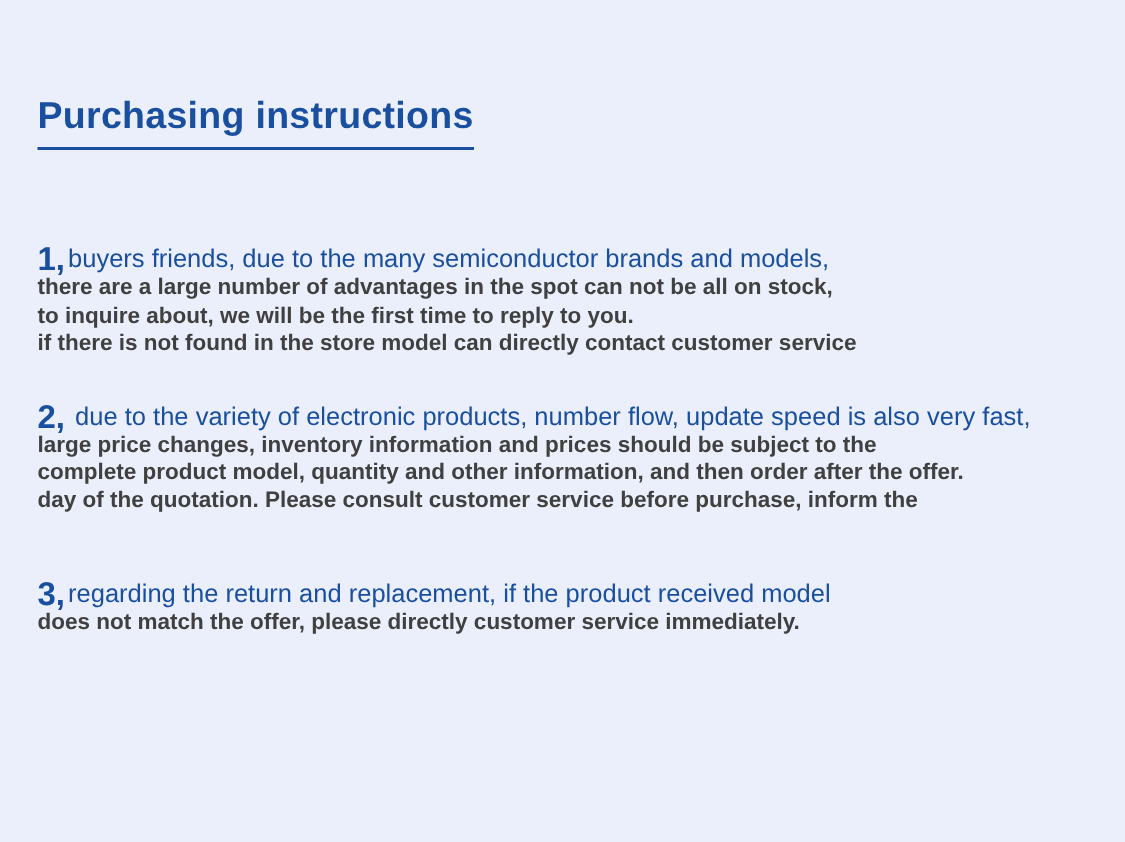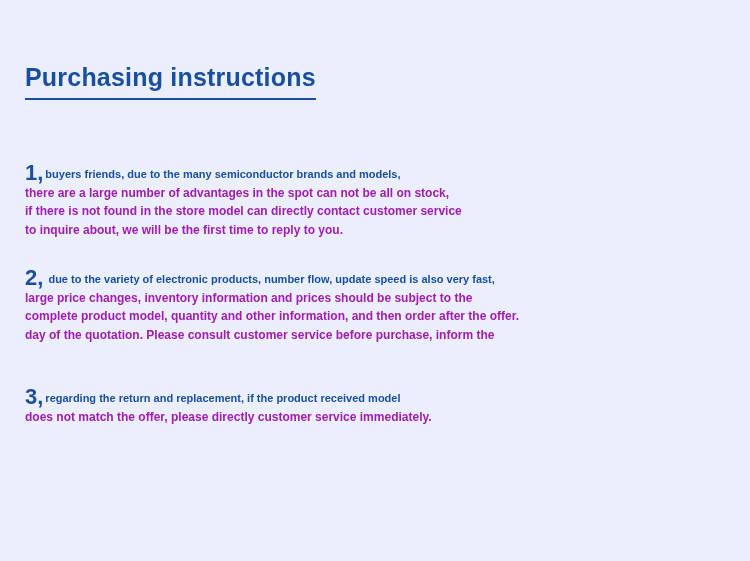--- a/index.html
+++ b/index.html
@@ -48,38 +48,38 @@
   }
   .item .num {
     font-size: 22px;
     font-weight: bold;
     color: #1a4fa0;
     line-height: 1;
     vertical-align: baseline;
     margin-right: 2px;
   }
   .item .body {
-    font-size: 11px;
-    font-weight: bold;
+    font-size: 17px;
+    font-weight: normal;
     color: #1a4fa0;
     line-height: 18.5px;
   }
   .first-line {
     display: block;
     white-space: nowrap;
   }
   .first-line .num {
     position: relative;
     top: 2px;
   }
   .rest {
     display: block;
-    font-size: 12px;
+    font-size: 15px;
     font-weight: bold;
-    color: #a21caf;
+    color: #404040;
     line-height: 18.5px;
   }
   .item-2 { margin-top: 26px; }
   .item-3 { margin-top: 40px; }
 </style>
 </head>
 <body>
 
 <div class="page">
 
@@ -87,22 +87,22 @@
     <div class="title">Purchasing instructions</div>
   </div>
 
   <div class="content">
 
     <div class="item item-1">
       <span class="first-line">
         <span class="num">1,</span><span class="body">buyers friends, due to the many semiconductor brands and models,</span>
       </span>
       <span class="rest"> there are a large number of advantages in the spot can not be all on stock,</span>
+      <span class="rest">to inquire about, we will be the first time to reply to you.</span>
       <span class="rest">if there is not found in the store model can directly contact customer service</span>
-      <span class="rest">to inquire about, we will be the first time to reply to you.</span>
     </div>
 
     <div class="item item-2">
       <span class="first-line">
         <span class="num">2,</span><span class="body"> due to the variety of electronic products, number flow, update speed is also very fast,</span>
       </span>
       <span class="rest">large price changes, inventory information and prices should be subject to the</span>
       <span class="rest">complete product model, quantity and other information, and then order after the offer.</span>
       <span class="rest">day of the quotation. Please consult customer service before purchase, inform the</span>
     </div>

